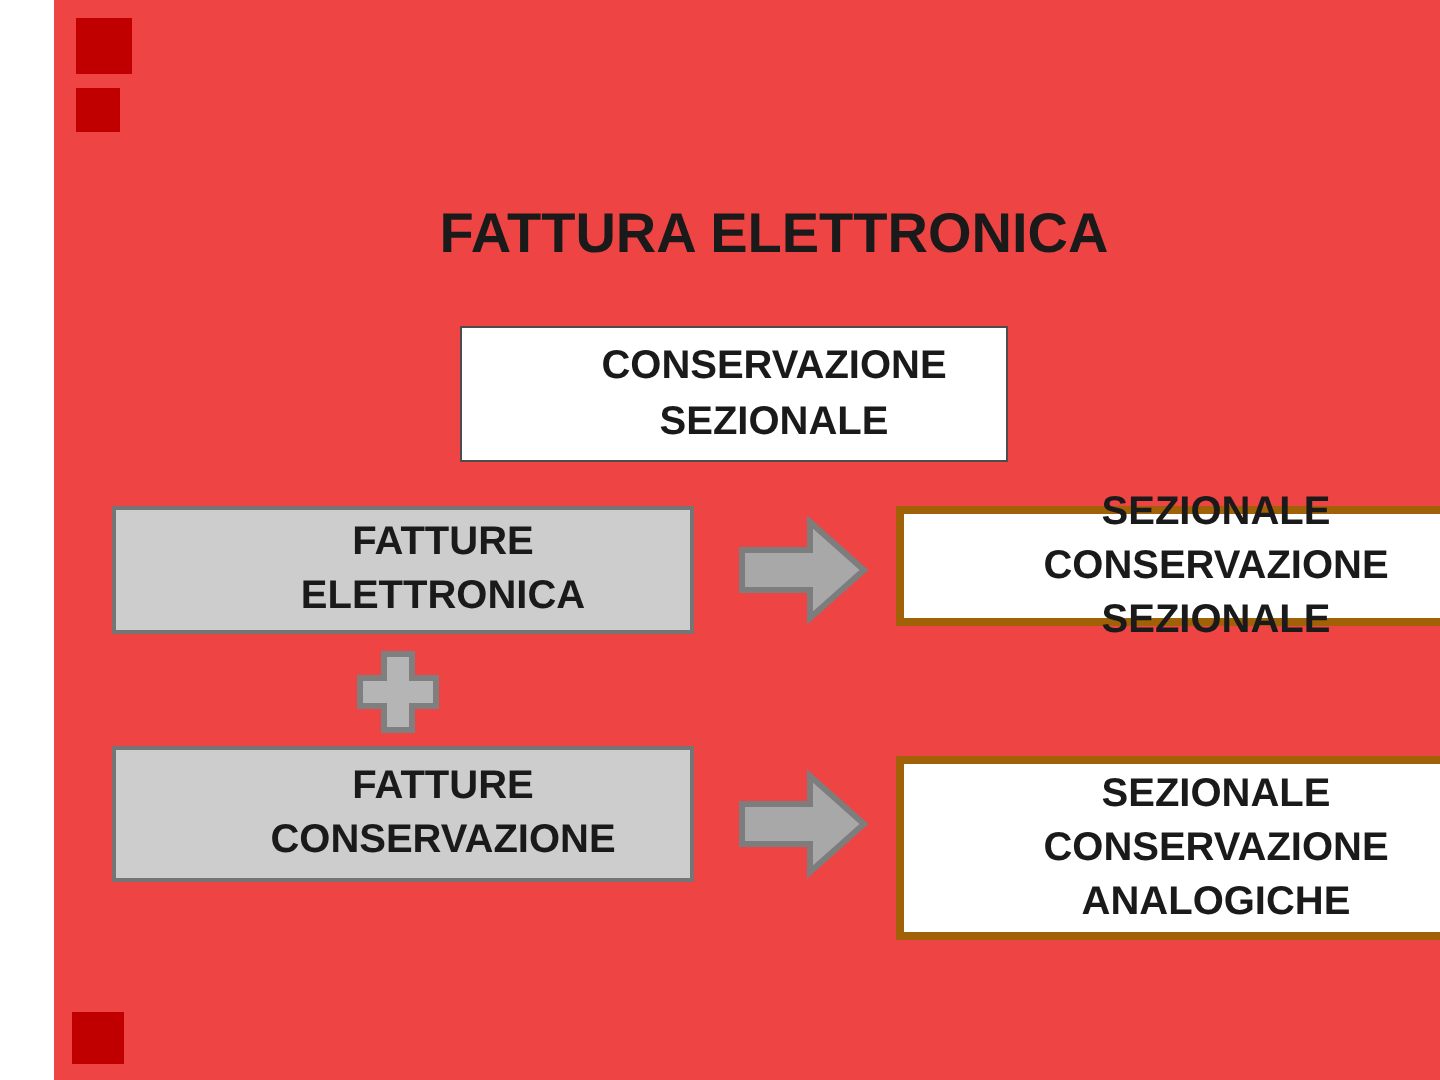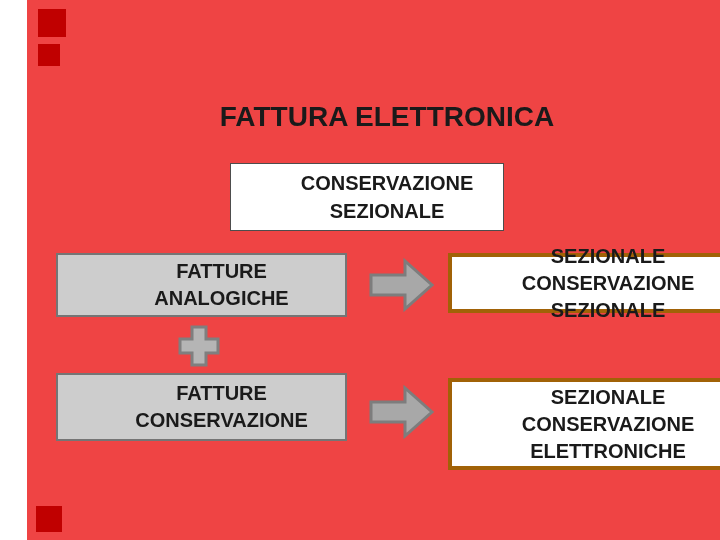--- a/index.html
+++ b/index.html
@@ -93,21 +93,21 @@
 
   <div class="slide-title">FATTURA ELETTRONICA</div>
 
   <div class="box box-conservazione">
     <span class="line">CONSERVAZIONE</span>
     <span class="line">SEZIONALE</span>
   </div>
 
   <div class="box box-gray box-fatture-analogiche">
     <span class="line">FATTURE</span>
-    <span class="line">ANALOGICHE</span>
+    <span class="line">ELETTRONICA</span>
   </div>
 
   <svg class="arrow-icon arrow-1" viewBox="0 0 68 58">
     <polygon points="4,19 38,19 38,5 65,29 38,53 38,39 4,39" fill="#a8a8a8" stroke="#7d7d7d" stroke-width="3" stroke-linejoin="miter"></polygon>
   </svg>
 
   <div class="box box-white box-sezionale-cartacea">
     <span class="line">SEZIONALE</span>
     <span class="line">CONSERVAZIONE SEZIONALE</span>
   </div>
@@ -121,16 +121,16 @@
     <span class="line">CONSERVAZIONE</span>
   </div>
 
   <svg class="arrow-icon arrow-2" viewBox="0 0 68 58">
     <polygon points="4,19 38,19 38,5 65,29 38,53 38,39 4,39" fill="#a8a8a8" stroke="#7d7d7d" stroke-width="3" stroke-linejoin="miter"></polygon>
   </svg>
 
   <div class="box box-white box-sezionale-elettronica">
     <span class="line">SEZIONALE</span>
     <span class="line">CONSERVAZIONE</span>
-    <span class="line">ELETTRONICHE</span>
+    <span class="line">ANALOGICHE</span>
   </div>
 
 </div>
 
 </body></html>

